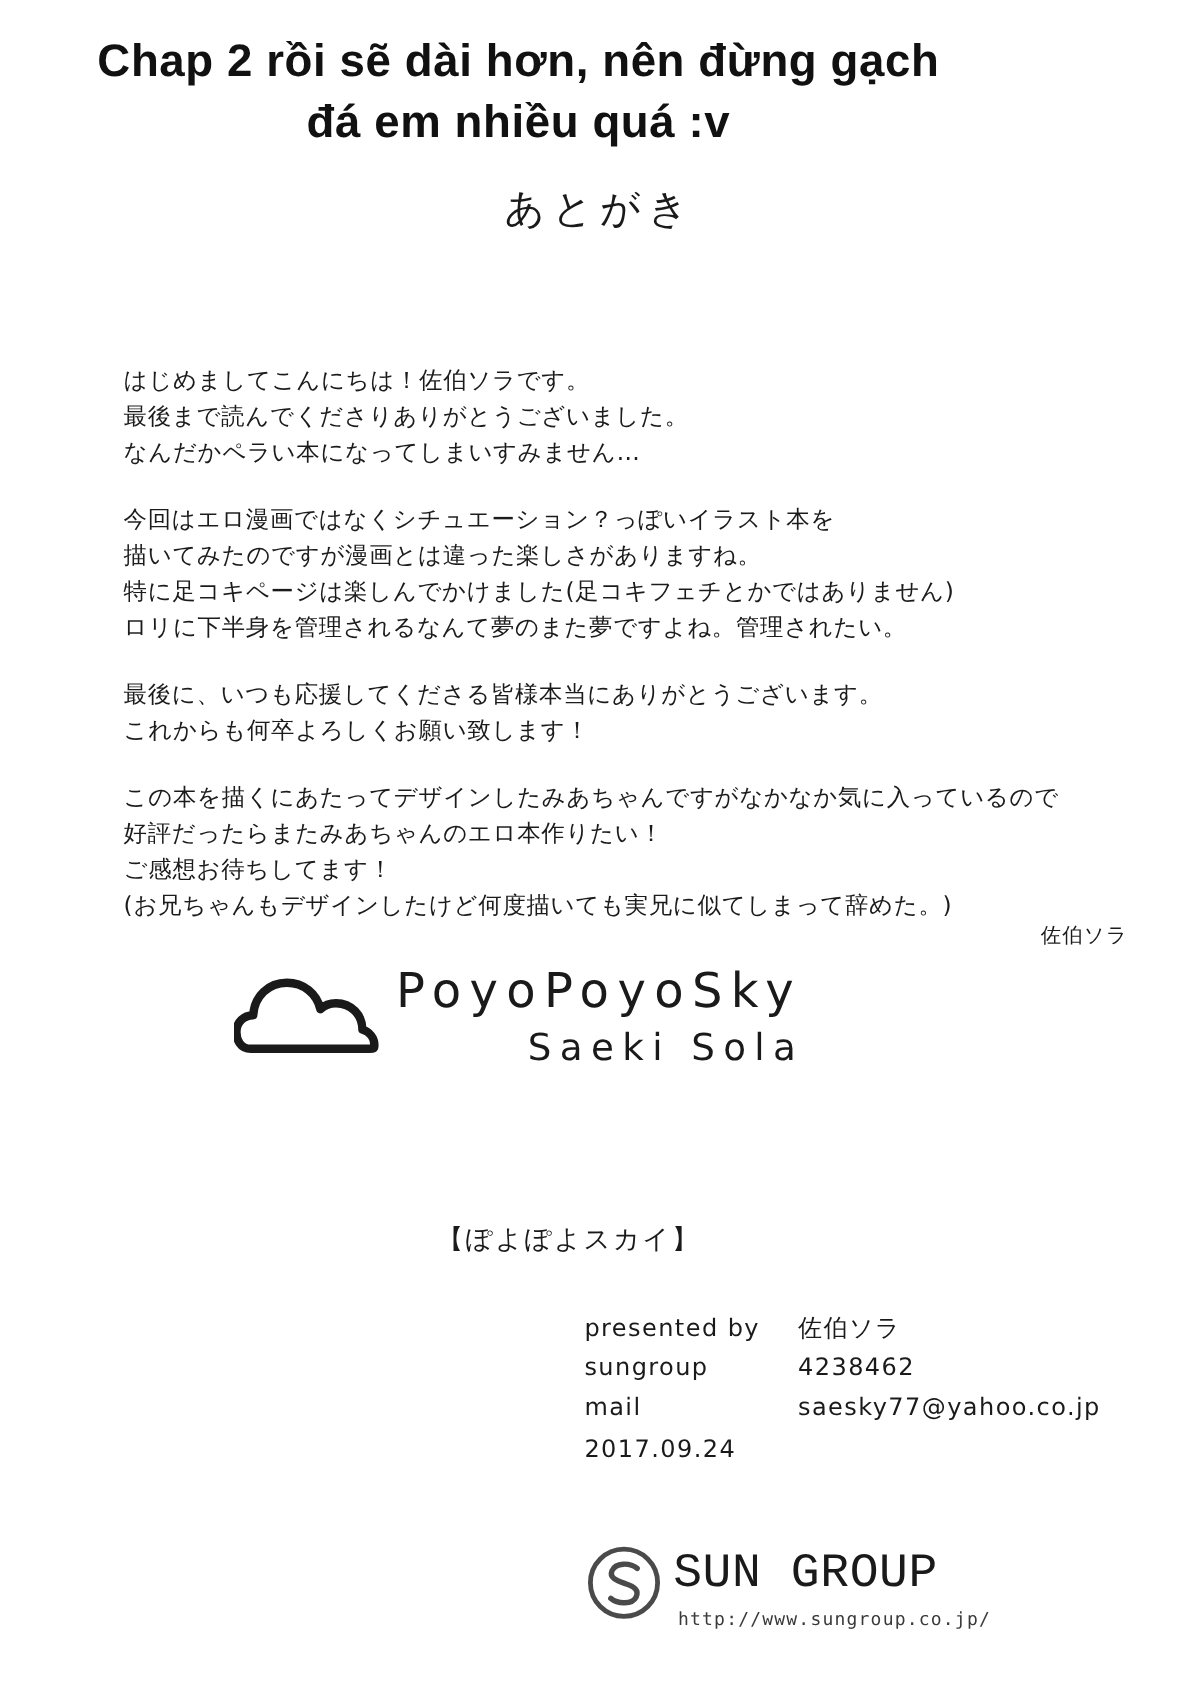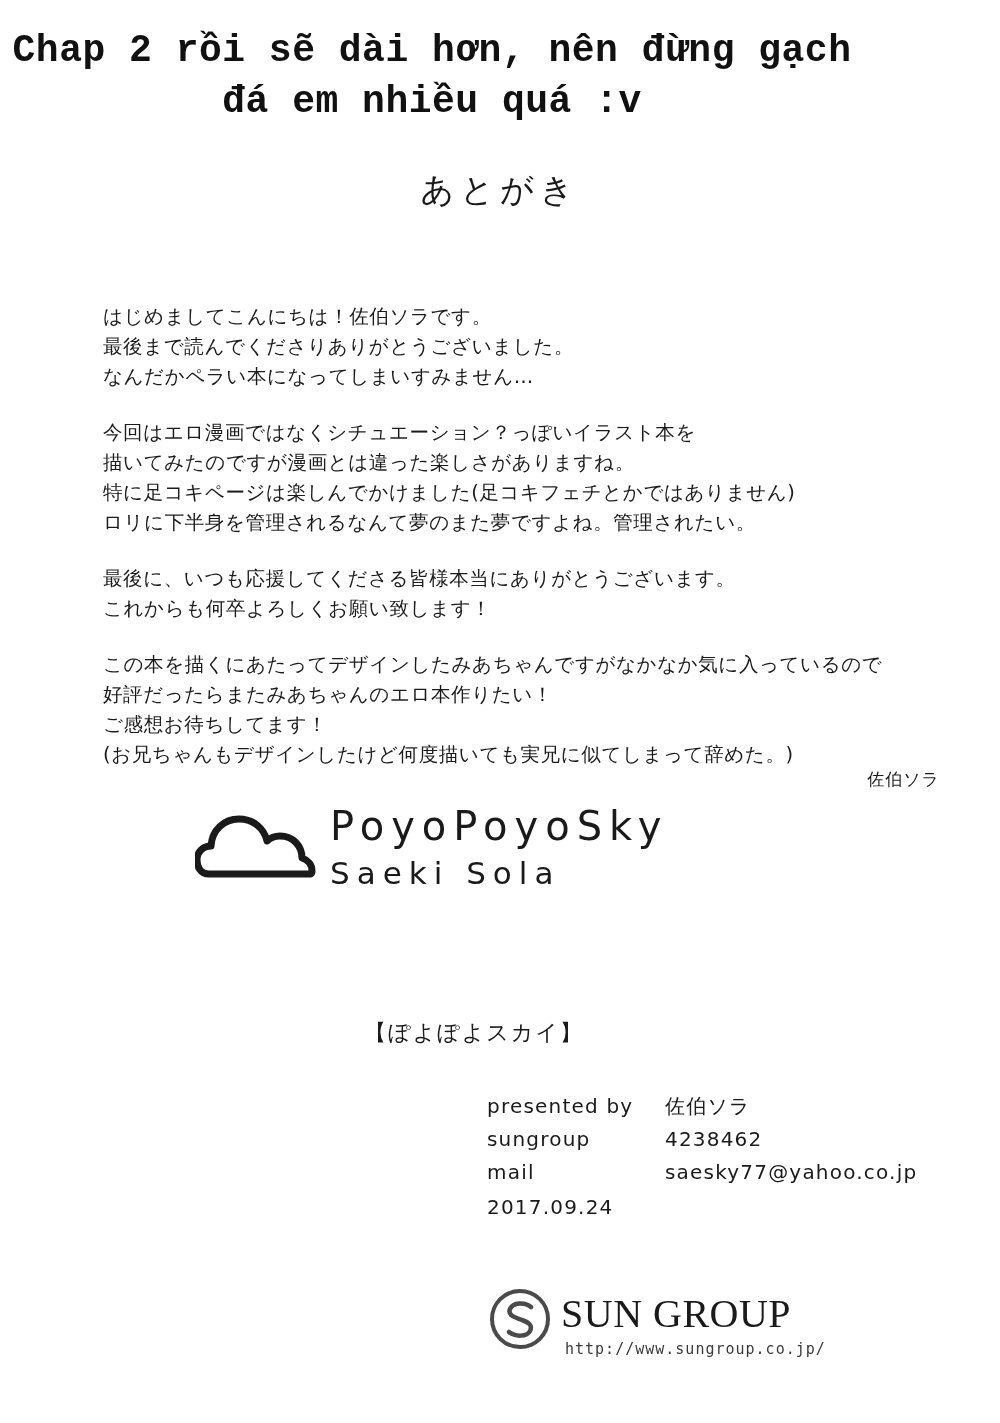--- a/index.html
+++ b/index.html
@@ -16,21 +16,21 @@
     overflow: hidden;
   }
 
   
   .headline {
     position: absolute;
     top: 26px;
     left: 0;
     width: 864px;
     text-align: center;
-    font-family: Liberation Mono, monospace;
+    font-family: Liberation Sans, sans-serif;
     font-weight: bold;
     font-size: 38px;
     line-height: 1.33;
     letter-spacing: 0.5px;
     color: #111111;
   }
   .headline .line {
     display: block;
     white-space: nowrap;
   }
@@ -39,21 +39,20 @@
   .section-title {
     position: absolute;
     top: 152px;
     left: 0;
     width: 1000px;
     text-align: center;
     font-size: 33px;
     letter-spacing: 6px;
     color: #1a1a1a;
     font-family: "DejaVu Sans", sans-serif;
-    margin-top: 16px;
   }
 
   
   .afterword {
     position: absolute;
     top: 300px;
     left: 103px;
     width: 820px;
     font-size: 19.5px;
     line-height: 30px;
@@ -105,20 +104,21 @@
     letter-spacing: 7px;
     line-height: 52px;
     color: #1a1a1a;
     font-family: "DejaVu Sans", sans-serif;
   }
   .logo-sub {
     font-size: 31px;
     letter-spacing: 7px;
     line-height: 42px;
     color: #1a1a1a;
+    text-align: center;
     padding-right: 10px;
     font-family: "DejaVu Sans", sans-serif;
   }
 
   
   .circle-name {
     position: absolute;
     top: 1018px;
     left: 0;
     width: 948px;
@@ -167,21 +167,21 @@
     position: absolute;
     left: 0;
     top: 0;
     width: 62px;
     height: 62px;
   }
   .pub-name {
     position: absolute;
     left: 72px;
     top: 2px;
-    font-family: Liberation Serif, serif;
+    font-family: Liberation Mono, monospace;
     font-size: 40px;
     letter-spacing: 0.5px;
     color: #1a1a1a;
     white-space: nowrap;
   }
   .pub-url {
     position: absolute;
     left: 76px;
     top: 52px;
     font-family: "DejaVu Sans Mono", monospace;

